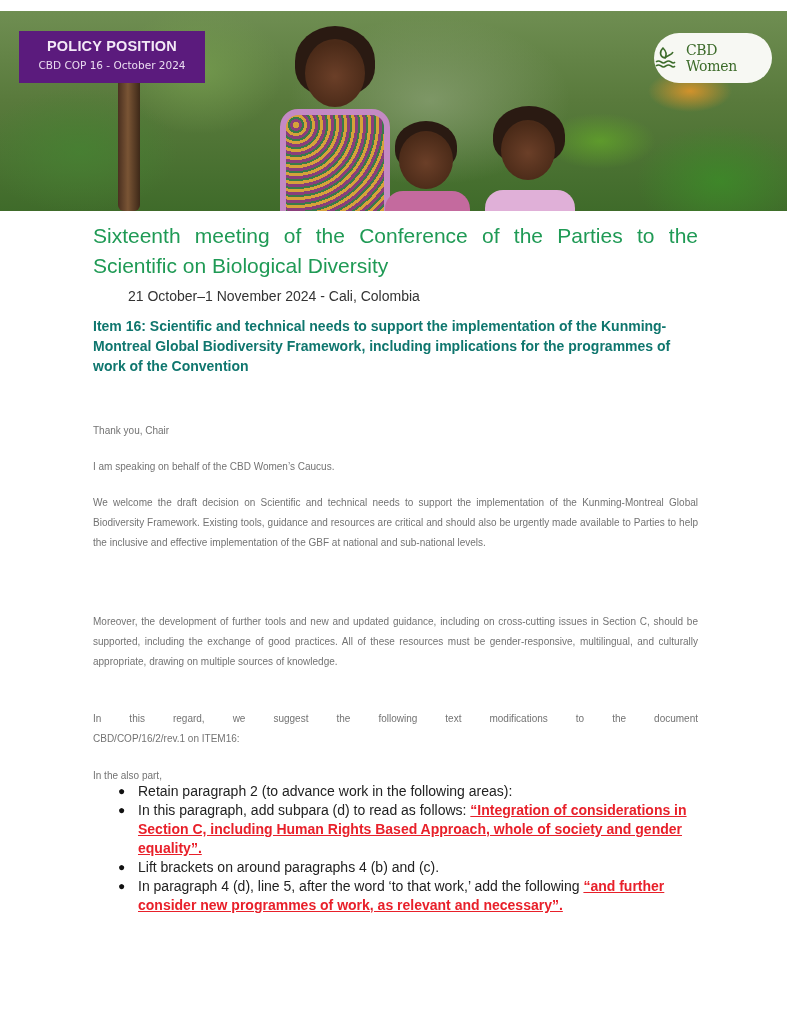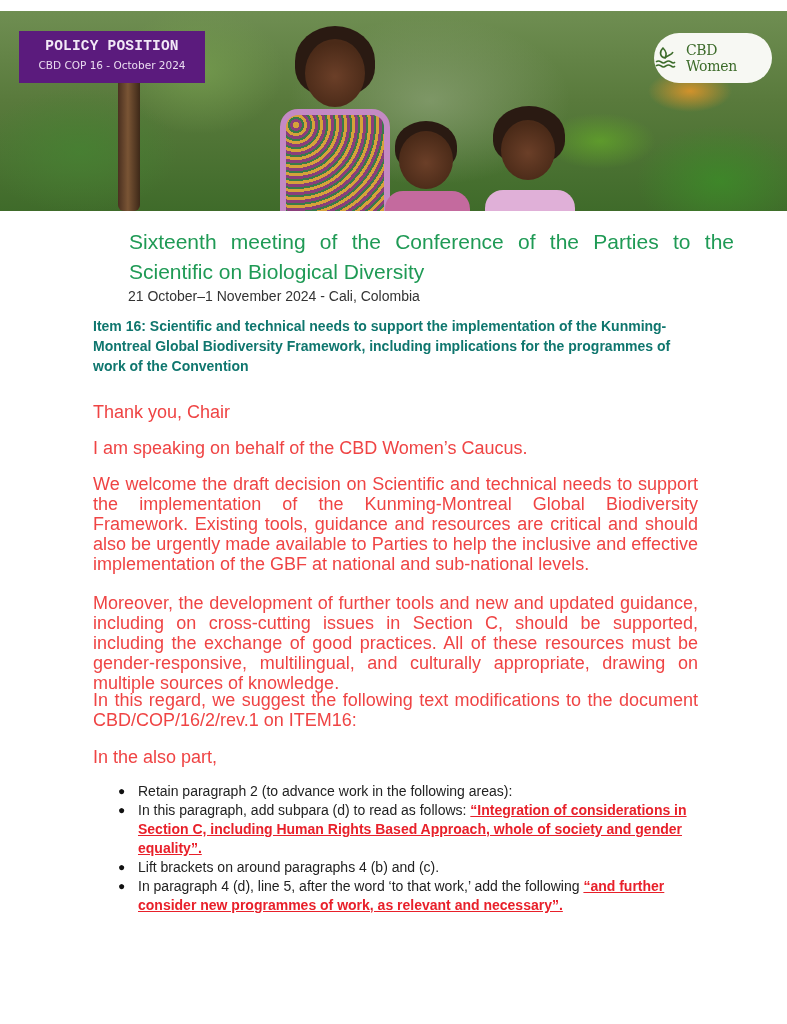--- a/index.html
+++ b/index.html
@@ -30,33 +30,33 @@
   .c2 { left: 385px; top: 110px; width: 85px; height: 95px; }
   .c2 .hair { left: 10px; top: 0; width: 62px; height: 50px; }
   .c2 .head { left: 14px; top: 10px; width: 54px; height: 58px; }
   .c2 .body { left: 0; top: 70px; width: 85px; height: 40px; background: #c46a9e; }
   .c3 { left: 485px; top: 95px; width: 90px; height: 110px; }
   .c3 .hair { left: 8px; top: 0; width: 72px; height: 58px; }
   .c3 .head { left: 16px; top: 14px; width: 54px; height: 60px; }
   .c3 .body { left: 0; top: 84px; width: 90px; height: 30px; background: #e0b0d8; }
 
   .badge { position: absolute; left: 19px; top: 20px; width: 186px; height: 52px; background: #5b1b7d; color: #f3e9f7; text-align: center; box-sizing: border-box; padding-top: 7px; }
-  .badge .line1 { font-family: Liberation Mono, monospace; font-weight: bold; font-size: 14.5px; letter-spacing: 0.2px; }
+  .badge .line1 { font-family: Liberation Sans, sans-serif; font-weight: bold; font-size: 14.5px; letter-spacing: 0.2px; }
   .badge .line2 { font-family: "DejaVu Sans", sans-serif; font-weight: normal; font-size: 10.5px; margin-top: 5px; color: #eadcf0; }
 
   .logo-pill { position: absolute; left: 654px; top: 22px; width: 118px; height: 50px; background: #f7f8f3; border-radius: 25px; display: flex; align-items: center; justify-content: center; gap: 10px; }
   .logo-pill svg { width: 22px; height: 26px; }
   .logo-pill .logo-text { font-family: "DejaVu Serif", serif; font-size: 14px; color: #3c6b2a; letter-spacing: -0.3px; }
 
   .content { position: absolute; left: 93px; width: 605px; }
-  .title { top: 227px; font-size: 21px; line-height: 30px; color: #1f9a55; text-align: justify; text-align-last: left; margin-left: 36px; }
+  .title { top: 221px; font-size: 21px; line-height: 30px; color: #1f9a55; text-align: justify; text-align-last: left; }
   .title .l1 { display: block; text-align: justify; text-align-last: justify; }
   .dates { top: 288px; font-size: 14px; color: #333; margin-left: 35px; }
   .item { top: 316px; font-size: 14px; font-weight: bold; line-height: 20px; color: #0f766e; }
-  .para { font-size: 18px; line-height: 20px; color: #ef4444; text-align: justify; }
+  .para { font-size: 10px; line-height: 20px; color: #737373; text-align: justify; margin-top: 19px; }
   .p-thanks { top: 402px; }
   .p-behalf { top: 438px; }
   .p-welcome { top: 474px; }
   .p-moreover { top: 593px; }
   .p-regard { top: 690px; text-align-last: left; }
   .p-regard .l1 { display: block; text-align: justify; text-align-last: justify; }
   .p-firstpart { top: 747px; }
 
   .bullets { position: absolute; left: 138px; top: 782px; width: 565px; margin: 0; padding: 0; list-style: none; font-size: 14px; line-height: 19px; color: #222; }
   .bullets li { position: relative; margin: 0 0 0 0; }

